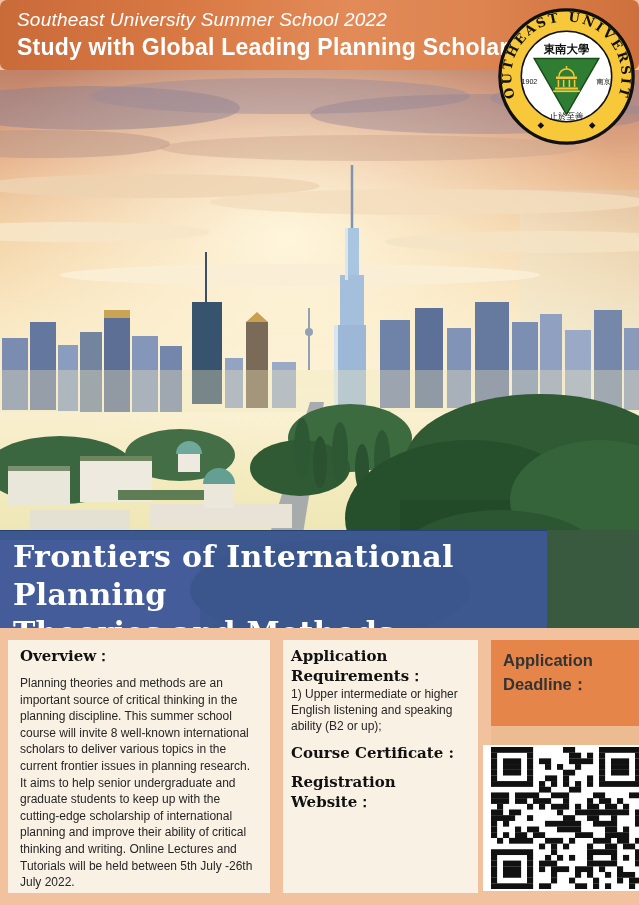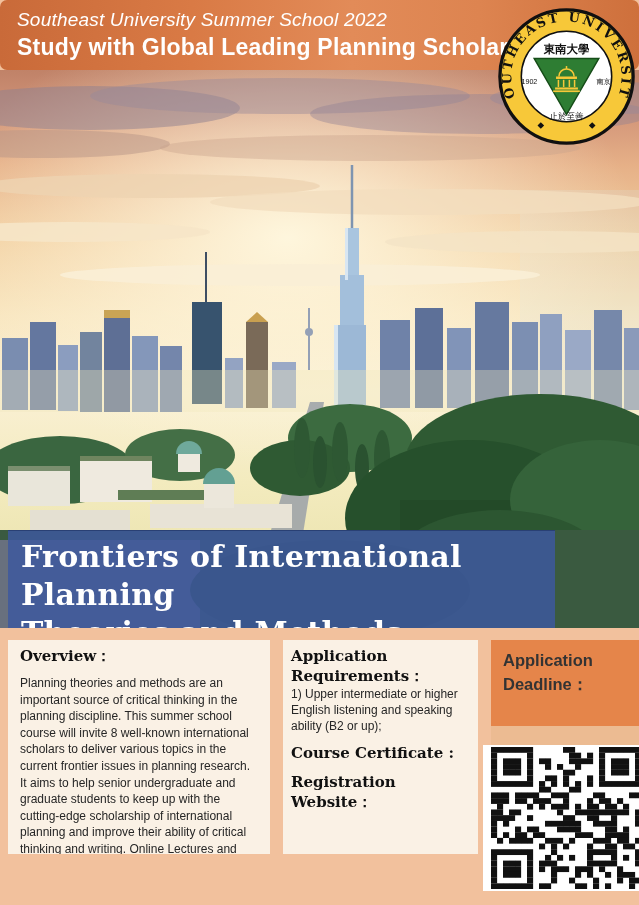--- a/index.html
+++ b/index.html
@@ -12,27 +12,27 @@
     color:#fff;letter-spacing:.2px;}
   .header .line2{position:absolute;top:34px;left:17px;font-size:23px;font-weight:bold;
     color:#fff;letter-spacing:.2px;}
   
   .photo{position:absolute;top:70px;left:0;width:639px;height:558px;z-index:1;}
   
   .logo{position:absolute;top:8px;right:4px;width:137px;height:137px;z-index:5;}
   
   .banner{position:absolute;top:530px;left:0;width:547px;height:98px;z-index:3;
     background:rgba(61,88,158,0.84);border-top:1px solid rgba(25,45,95,.55);
-    box-sizing:border-box;padding:7px 0 0 13px;margin-left:8px;}
+    box-sizing:border-box;padding:7px 0 0 13px;}
   .banner .t{font-family:"DejaVu Serif","Liberation Serif",serif;font-weight:bold;
     color:#fff;font-size:30px;line-height:38px;letter-spacing:.3px;}
   
   .bottom{position:absolute;top:628px;left:0;width:639px;height:277px;z-index:4;
     background:#F2C19D;}
-  .card{position:absolute;top:12px;height:214px;background:#FAF1E5;box-sizing:border-box;
+  .card{position:absolute;top:12px;height:253px;background:#FAF1E5;box-sizing:border-box;
     overflow:hidden;color:#222;}
   .card-overview{left:8px;width:262px;padding:6px 12px;}
   .card-app{left:283px;width:195px;padding:6px 8px;}
   .h-serif{font-family:"DejaVu Serif","Liberation Serif",serif;font-weight:bold;
     font-size:15px;line-height:20px;color:#111;}
   .body-txt{font-size:12px;line-height:16.6px;color:#262626;}
   .card-app .body-txt{line-height:16px;}
   .gap10{height:9px;}
   .deadline{position:absolute;left:491px;top:12px;width:148px;height:107px;
     background:#E5854A;box-sizing:border-box;padding:8px 0 0 12px;}

